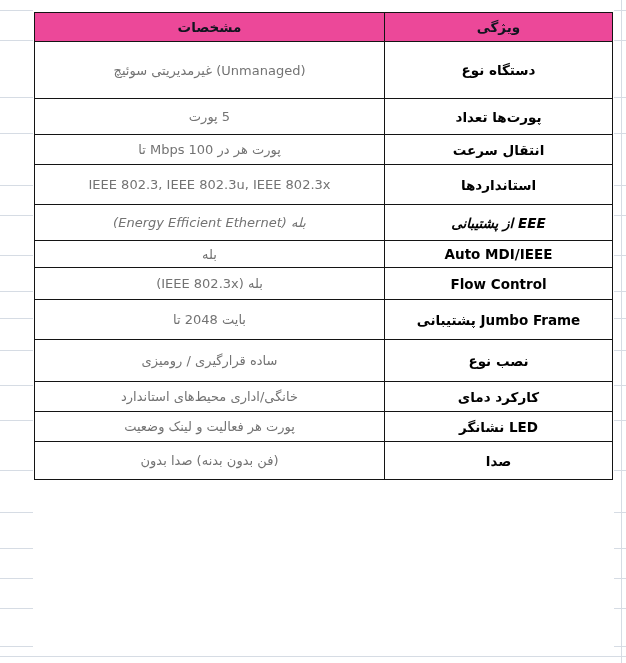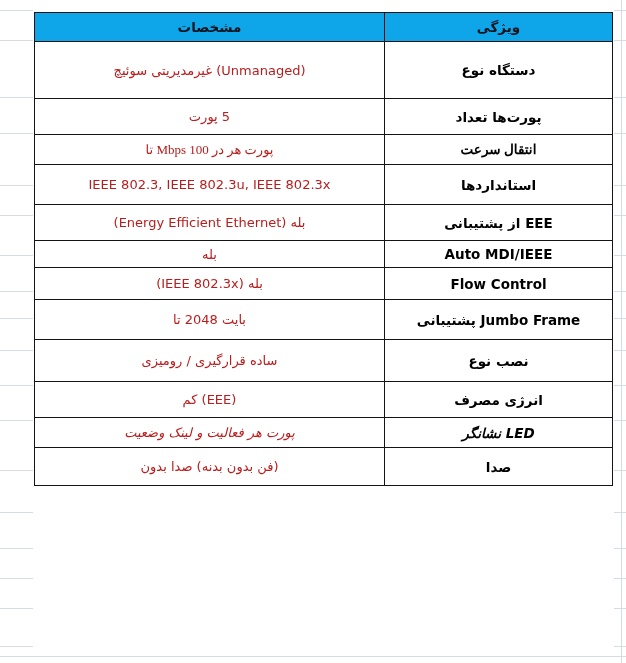--- a/index.html
+++ b/index.html
@@ -24,35 +24,35 @@
     border:1px solid #141414;
     text-align:center;
     vertical-align:middle;
     padding:0 4px;
     direction:ltr;
     unicode-bidi:plaintext;
     white-space:nowrap;
     overflow:hidden;
   }
   table.specs th{
-    background:#0ea5e9;
+    background:#ec4899;
     color:#10151f;
     font-size:13.5px;
     font-weight:700;
     height:28px;
   }
   td.feature-cell{
     font-weight:700;
     font-size:13.5px;
     color:#000000;
   }
   td.spec-cell{
     font-weight:400;
     font-size:13px;
-    color:#b91c1c;
+    color:#737373;
   }
   .sym{unicode-bidi:isolate;direction:ltr;}
   bdi{unicode-bidi:isolate;}
 </style>
 </head>
 <body>
 
 <div class="stage">
 
   <table class="specs">
@@ -68,53 +68,53 @@
     </thead>
     <tbody id="table-body">
         <tr style="height: 57px;">
           <td class="spec-cell"><bdi>سوئیچ</bdi> <bdi>غیرمدیریتی</bdi> <span class="sym">(</span><bdi>Unmanaged</bdi><span class="sym">)</span></td>
           <td class="feature-cell"><bdi>نوع</bdi> <bdi>دستگاه</bdi></td>
         </tr>
         <tr style="height: 36px;">
           <td class="spec-cell"><bdi>پورت</bdi> <bdi>5</bdi></td>
           <td class="feature-cell"><bdi>تعداد</bdi> <bdi>پورت‌ها</bdi></td>
         </tr>
-        <tr style="height: 30px; font-family: Liberation Serif, serif;">
+        <tr style="height: 30px;">
           <td class="spec-cell"><bdi>تا</bdi> <bdi>Mbps</bdi> <bdi>100</bdi> <bdi>در</bdi> <bdi>هر</bdi> <bdi>پورت</bdi></td>
           <td class="feature-cell"><bdi>سرعت</bdi> <bdi>انتقال</bdi></td>
         </tr>
         <tr style="height: 40px;">
           <td class="spec-cell"><bdi>IEEE</bdi> <bdi>802.3,</bdi> <bdi>IEEE</bdi> <bdi>802.3u,</bdi> <bdi>IEEE</bdi> <bdi>802.3x</bdi></td>
           <td class="feature-cell"><bdi>استانداردها</bdi></td>
         </tr>
-        <tr style="height: 36px;">
+        <tr style="height: 36px; font-style: italic;">
           <td class="spec-cell"><span class="sym">(</span><bdi>Energy</bdi> <bdi>Efficient</bdi> <bdi>Ethernet</bdi><span class="sym">)</span> <bdi>بله</bdi></td>
           <td class="feature-cell"><bdi>پشتیبانی</bdi> <bdi>از</bdi> <bdi>EEE</bdi></td>
         </tr>
         <tr style="height: 27px;">
           <td class="spec-cell"><bdi>بله</bdi></td>
           <td class="feature-cell"><bdi>Auto</bdi> <bdi>MDI</bdi><span class="sym">/</span><bdi>IEEE</bdi></td>
         </tr>
         <tr style="height: 32px; padding-left: 36px;">
           <td class="spec-cell"><span class="sym">(</span><bdi>IEEE</bdi> <bdi>802.3x</bdi><span class="sym">)</span> <bdi>بله</bdi></td>
           <td class="feature-cell"><bdi>Flow</bdi> <bdi>Control</bdi></td>
         </tr>
         <tr style="height: 40px;">
           <td class="spec-cell"><bdi>تا</bdi> <bdi>2048</bdi> <bdi>بایت</bdi></td>
           <td class="feature-cell"><bdi>پشتیبانی</bdi> <bdi>Jumbo</bdi> <bdi>Frame</bdi></td>
         </tr>
         <tr style="height: 42px;">
           <td class="spec-cell"><bdi>رومیزی</bdi> <span class="sym">/</span> <bdi>قرارگیری</bdi> <bdi>ساده</bdi></td>
           <td class="feature-cell"><bdi>نوع</bdi> <bdi>نصب</bdi></td>
         </tr>
-        <tr style="height: 36px;">
-          <td class="spec-cell"><bdi>کم</bdi> <span class="sym">(</span><bdi>EEE</bdi><span class="sym">)</span></td>
-          <td class="feature-cell"><bdi>مصرف</bdi> <bdi>انرژی</bdi></td>
+        <tr style="height: 30px;">
+          <td class="spec-cell"><bdi>استاندارد</bdi> <bdi>محیط‌های</bdi> <bdi>اداری</bdi><span class="sym">/</span><bdi>خانگی</bdi></td>
+          <td class="feature-cell"><bdi>دمای</bdi> <bdi>کارکرد</bdi></td>
         </tr>
-        <tr style="height: 30px; font-style: italic;">
+        <tr style="height: 30px;">
           <td class="spec-cell"><bdi>وضعیت</bdi> <bdi>لینک</bdi> <bdi>و</bdi> <bdi>فعالیت</bdi> <bdi>هر</bdi> <bdi>پورت</bdi></td>
           <td class="feature-cell"><bdi>نشانگر</bdi> <bdi>LED</bdi></td>
         </tr>
         <tr style="height: 38px;">
           <td class="spec-cell"><bdi>بدون</bdi> <bdi>صدا</bdi> <span class="sym">(</span><bdi>بدنه</bdi> <bdi>بدون</bdi> <bdi>فن</bdi><span class="sym">)</span></td>
           <td class="feature-cell"><bdi>صدا</bdi></td>
         </tr>
       </tbody>
   </table>
 

